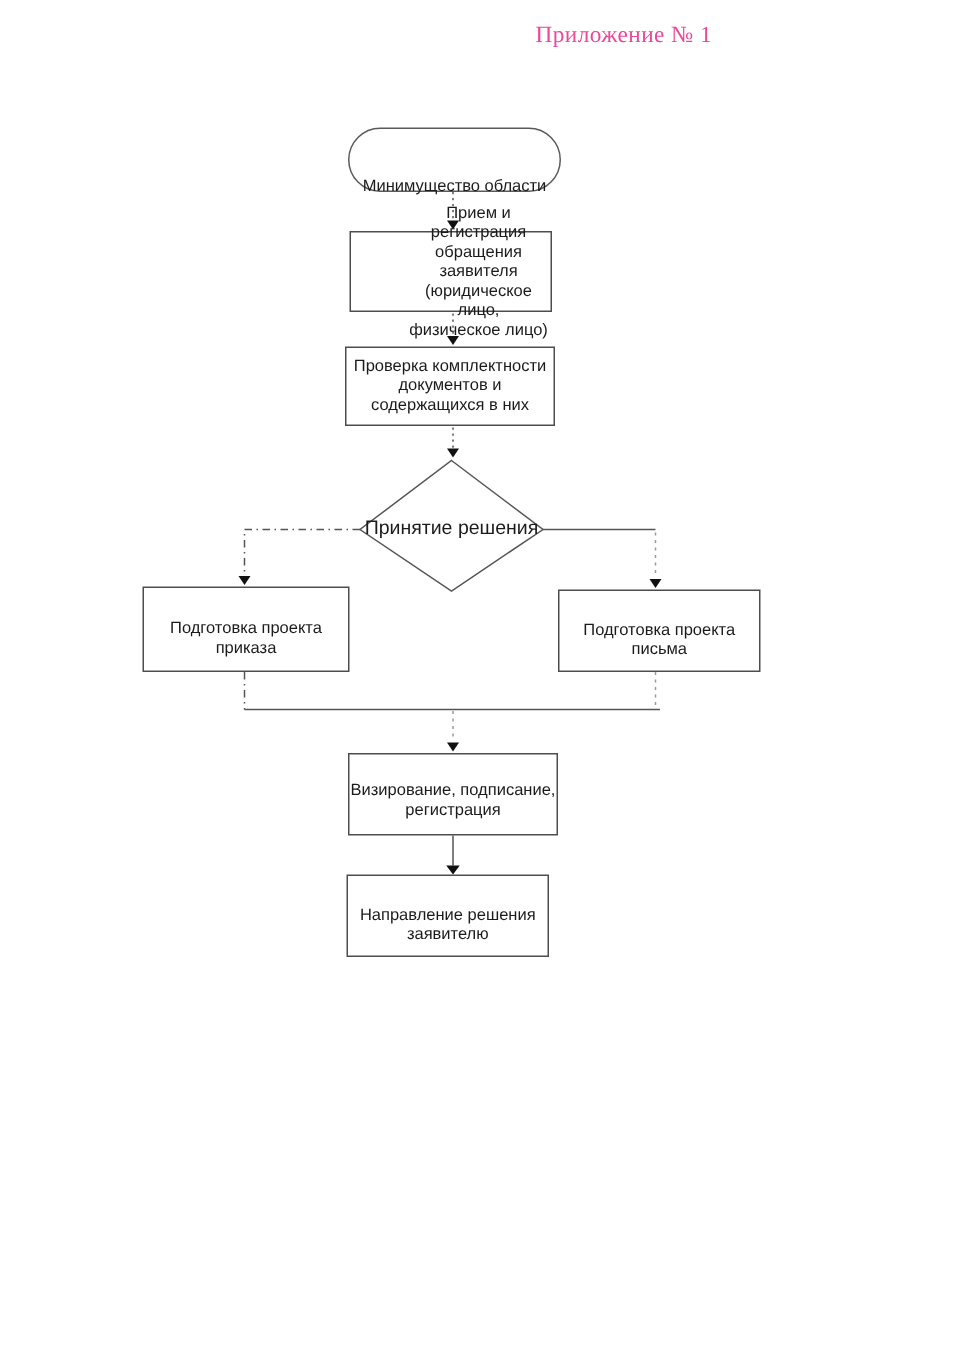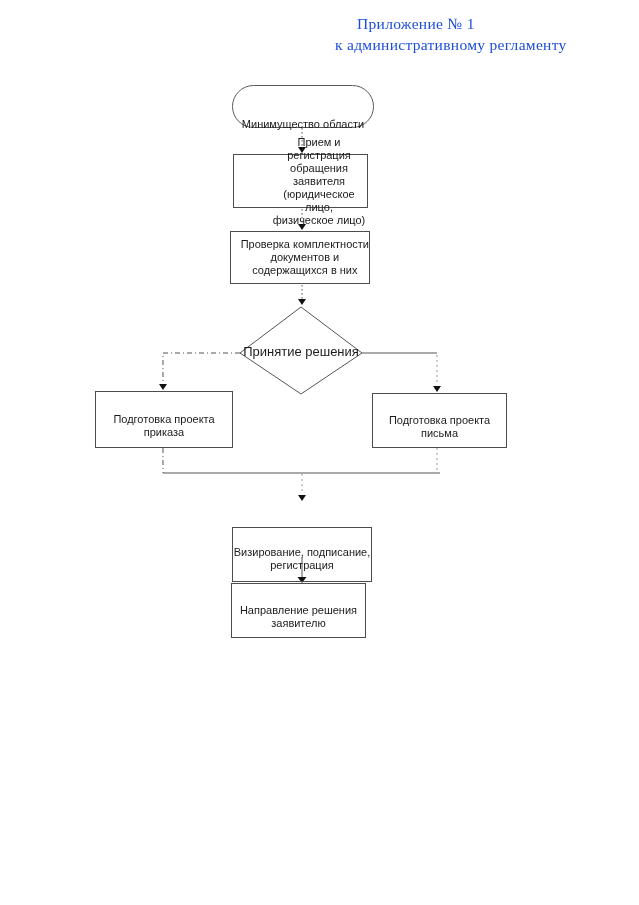--- a/index.html
+++ b/index.html
@@ -13,21 +13,21 @@
     font-family: "Liberation Sans", sans-serif;
     color: #1b1b1b;
   }
   .heading {
     position: absolute;
     left: 335px;
     top: 13px;
     font-family: "Liberation Serif", serif;
     font-size: 15.5px;
     line-height: 21px;
-    color: #1d4ed8;
+    color: #ec4899;
     letter-spacing: 0.3px;
   }
   .heading .line1 { text-indent: 22px; }
   .node {
     position: absolute;
     border: 1px solid #4d4d4d;
     background: transparent;
     font-size: 11px;
     line-height: 13px;
     text-align: center;
@@ -36,24 +36,24 @@
   }
   .terminator {
     left: 232px; top: 85px; width: 142px; height: 43px;
     border-radius: 22px;
     border-color: #5a5a5a;
     padding-top: 19px;
   }
   .box-receive { left: 233px; top: 154px; width: 135px; height: 54px;
     display: flex; align-items: center; justify-content: center; padding-left: 37px; }
   .box-check { left: 230px; top: 231px; width: 140px; height: 53px;
-    display: flex; align-items: center; justify-content: flex-end; }
+    display: flex; align-items: center; justify-content: center; }
   .box-draft-order { left: 95px; top: 391px; width: 138px; height: 57px; padding-top: 8px; }
   .box-draft-letter { left: 372px; top: 393px; width: 135px; height: 55px; padding-top: 7px; }
-  .box-sign { left: 232px; top: 502px; width: 140px; height: 55px; padding-top: 5px; margin-top: 25px; }
+  .box-sign { left: 232px; top: 502px; width: 140px; height: 55px; padding-top: 5px; }
   .box-send { left: 231px; top: 583px; width: 135px; height: 55px; padding-top: 7px; }
   .decision-label {
     position: absolute;
     left: 240px; top: 345px; width: 122px;
     font-size: 13px; line-height: 13px;
     text-align: center;
     color: #1b1b1b;
   }
   svg.connectors {
     position: absolute;
@@ -71,21 +71,20 @@
   svg.connectors .faint { stroke: #9a9a9a; stroke-dasharray: 2 3; }
   svg.connectors .diamond { stroke: #7a7a7a; }
 </style>
 </head>
 <body>
 
 <div class="page">
 
   <div class="heading">
     <div class="line1">Приложение № 1</div>
-    <div class="line2">к административному регламенту</div>
   </div>
 
   <svg class="connectors" viewBox="0 0 639 905" xmlns="http://www.w3.org/2000/svg">
 
     <g>
       <line class="dotted" x1="302" y1="128" x2="302" y2="147"></line>
       <polygon class="ah" points="298,147 306,147 302,153"></polygon>
     </g>
 
     <g>

